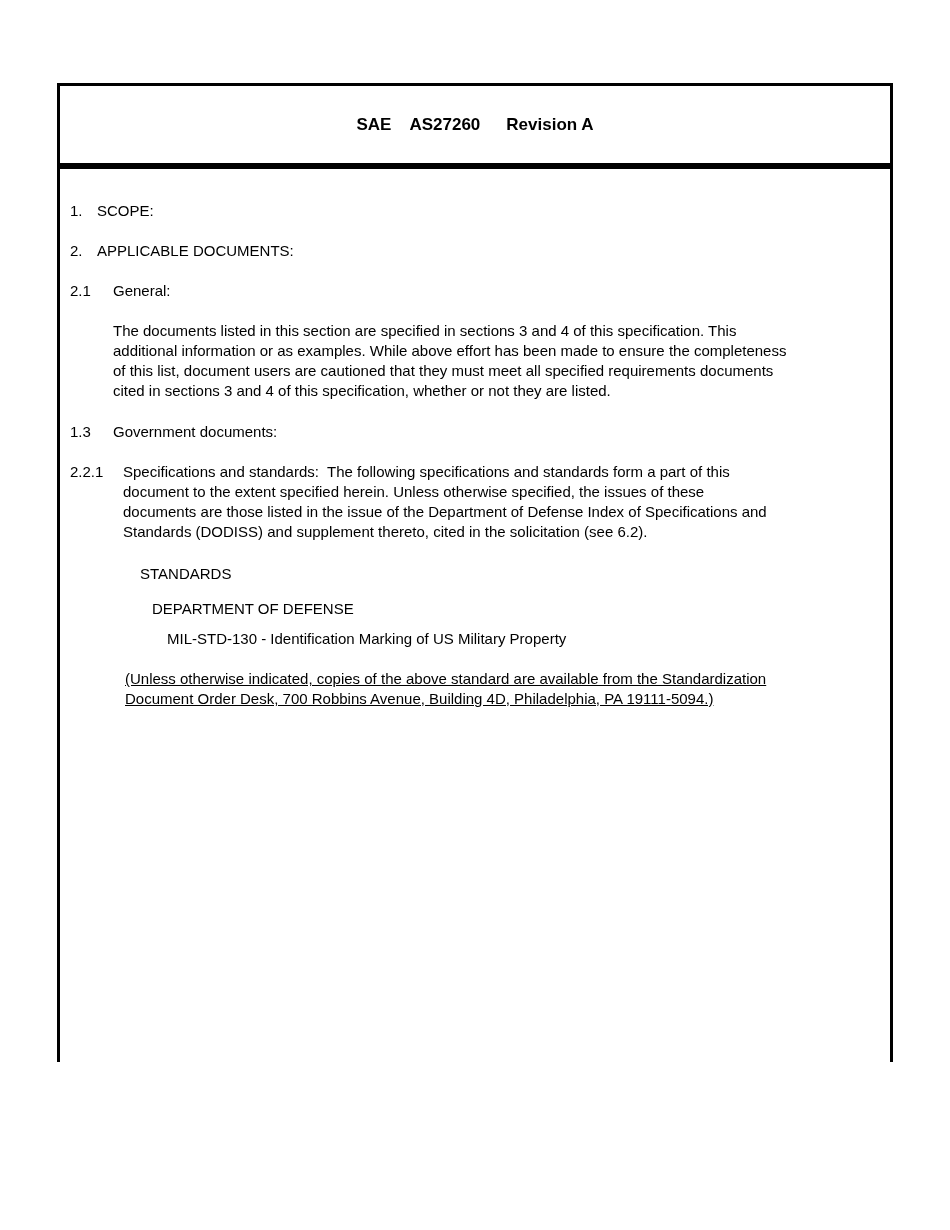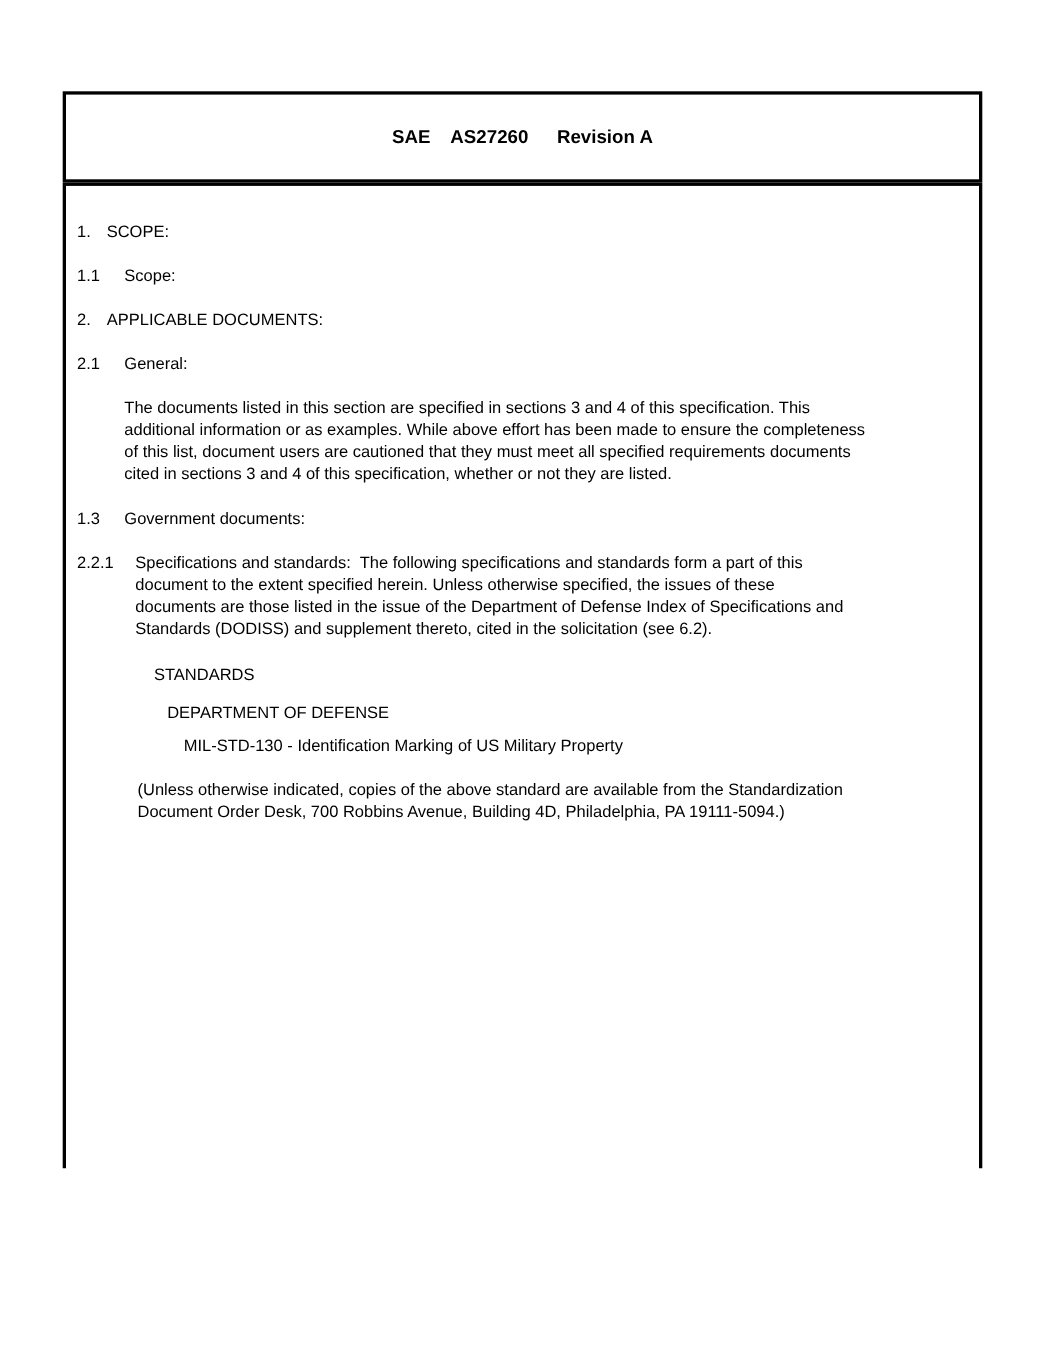--- a/index.html
+++ b/index.html
@@ -82,20 +82,21 @@
     line-height: 20px;
     white-space: pre;
   }
   .mil-item {
     margin: 0 0 20px 97px;
     line-height: 20px;
     white-space: pre;
   }
   .note {
     margin: 0 0 0 55px;
+    text-decoration: underline;
   }
   .footer {
     position: absolute;
     left: 0;
     top: 1161px;
     width: 950px;
     text-align: center;
     line-height: 20px;
   }
 </style>
@@ -112,24 +113,20 @@
     </div>
   </div>
 
   <div class="main-box">
 
     <div class="hrow">
       <span class="num w27">1.</span>
       <span>SCOPE:</span>
     </div>
 
-    <div class="hrow">
-      <span class="num w43">1.1</span>
-      <span>Scope:</span>
-    </div>
 
 
     <div class="hrow">
       <span class="num w27">2.</span>
       <span>APPLICABLE DOCUMENTS:</span>
     </div>
 
     <div class="hrow">
       <span class="num w43">2.1</span>
       <span>General:</span>

